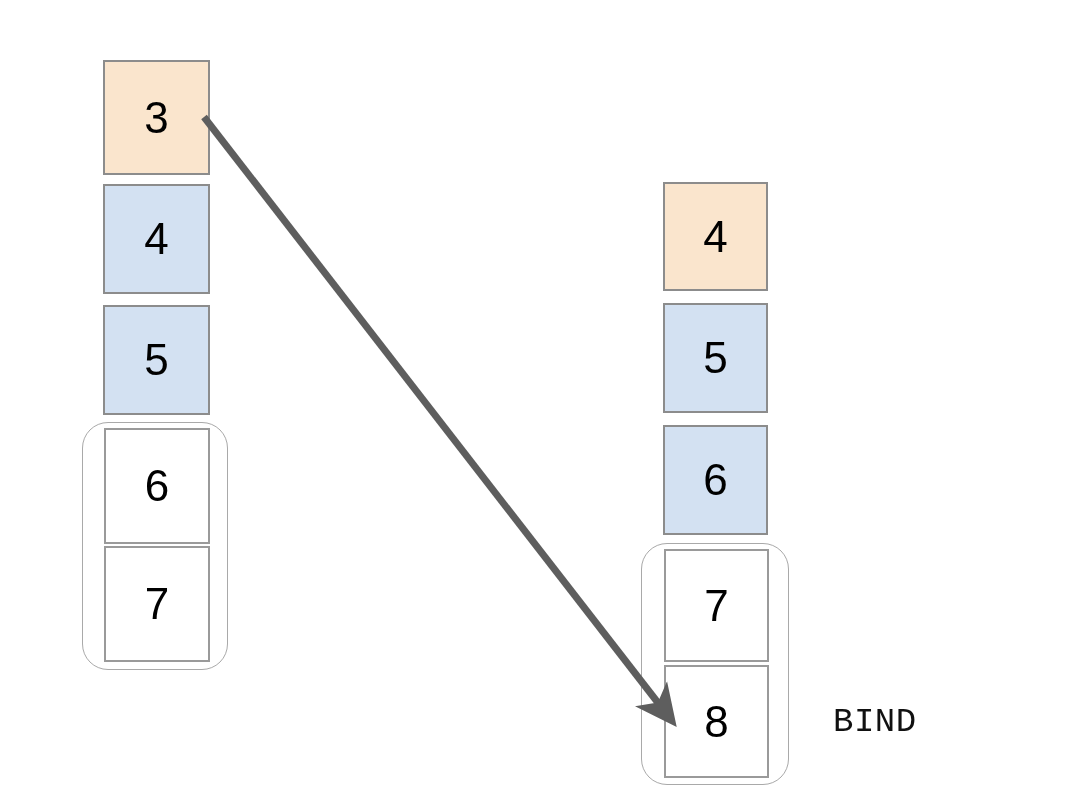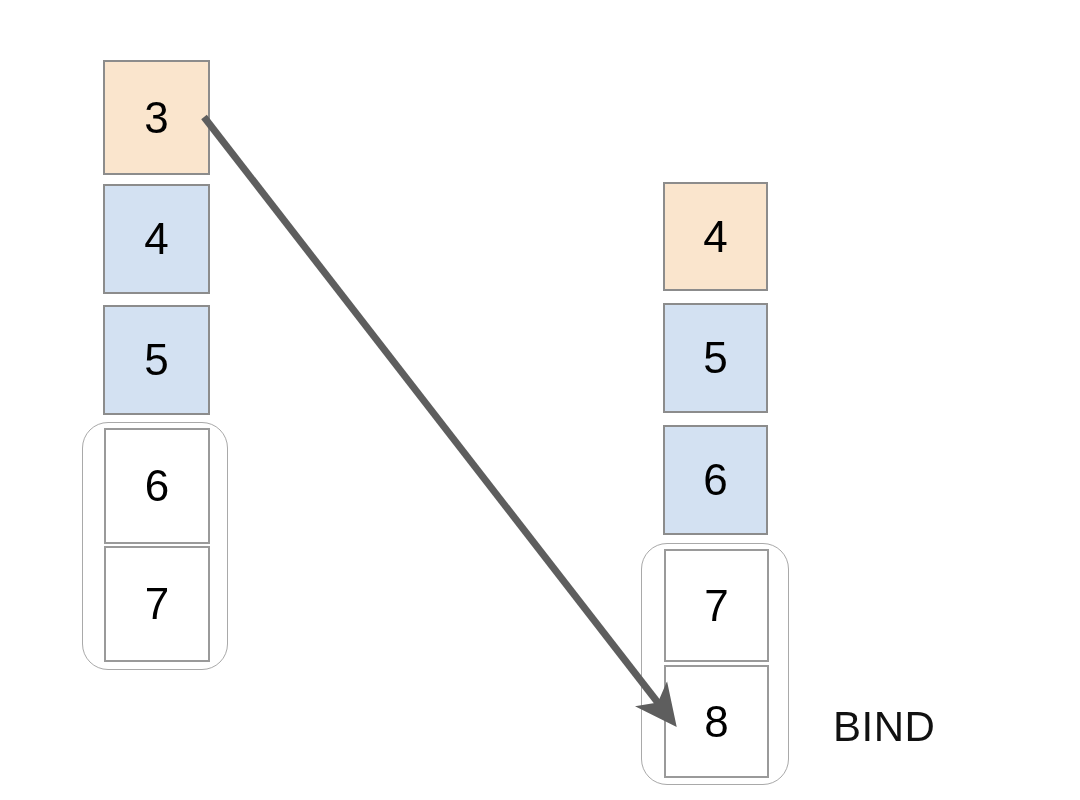--- a/index.html
+++ b/index.html
@@ -57,25 +57,25 @@
     left: 0;
     top: 0;
     width: 1080px;
     height: 800px;
     pointer-events: none;
   }
 
   
   .label {
     position: absolute;
-    font-size: 42px;
+    font-size: 34px;
     letter-spacing: 0.5px;
     color: #111111;
     white-space: nowrap;
-    font-family: Liberation Sans, sans-serif;
+    font-family: Liberation Mono, monospace;
   }
 
   .watermark {
     position: absolute;
     left: 718px;
     top: 780px;
     font-size: 15px;
     color: #f0f0f0;
     letter-spacing: 1px;
     white-space: nowrap;

